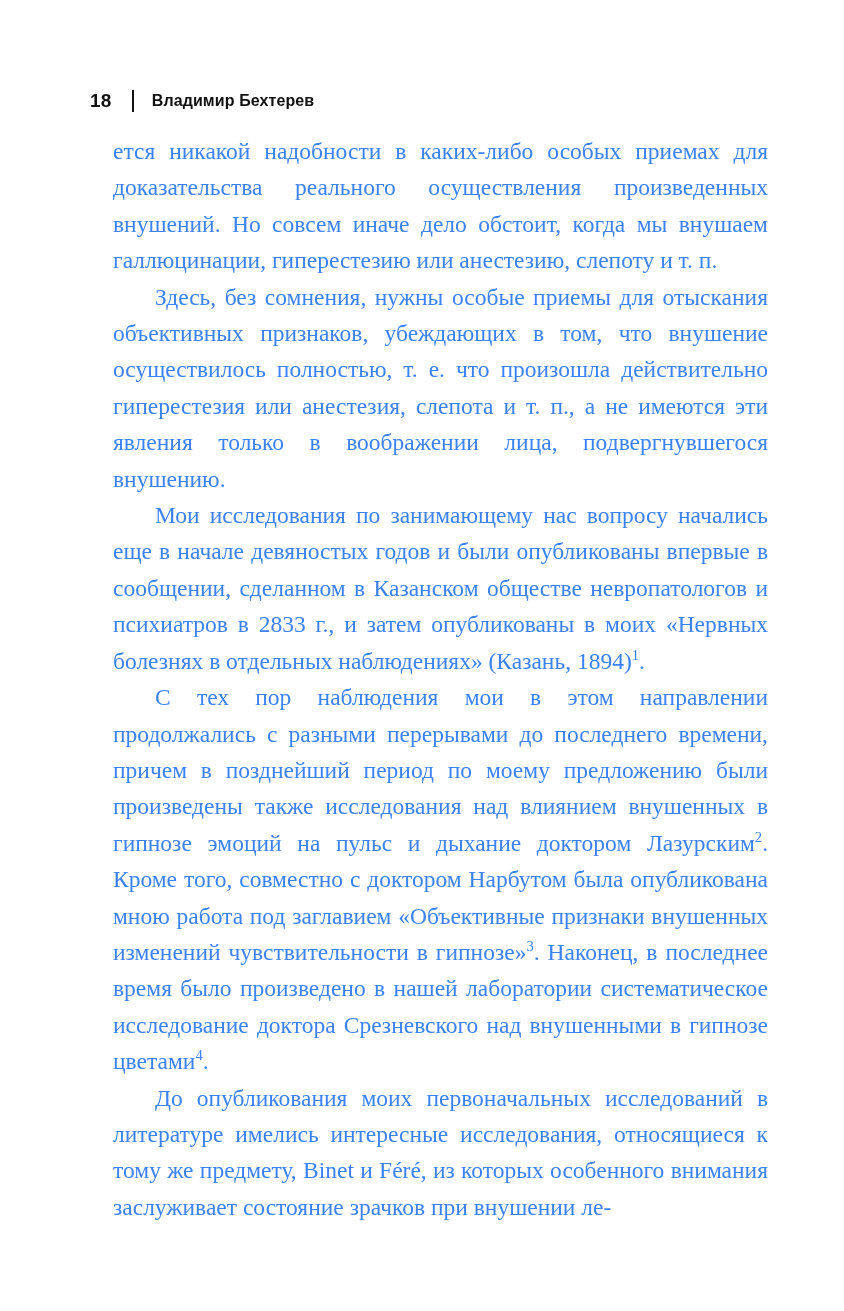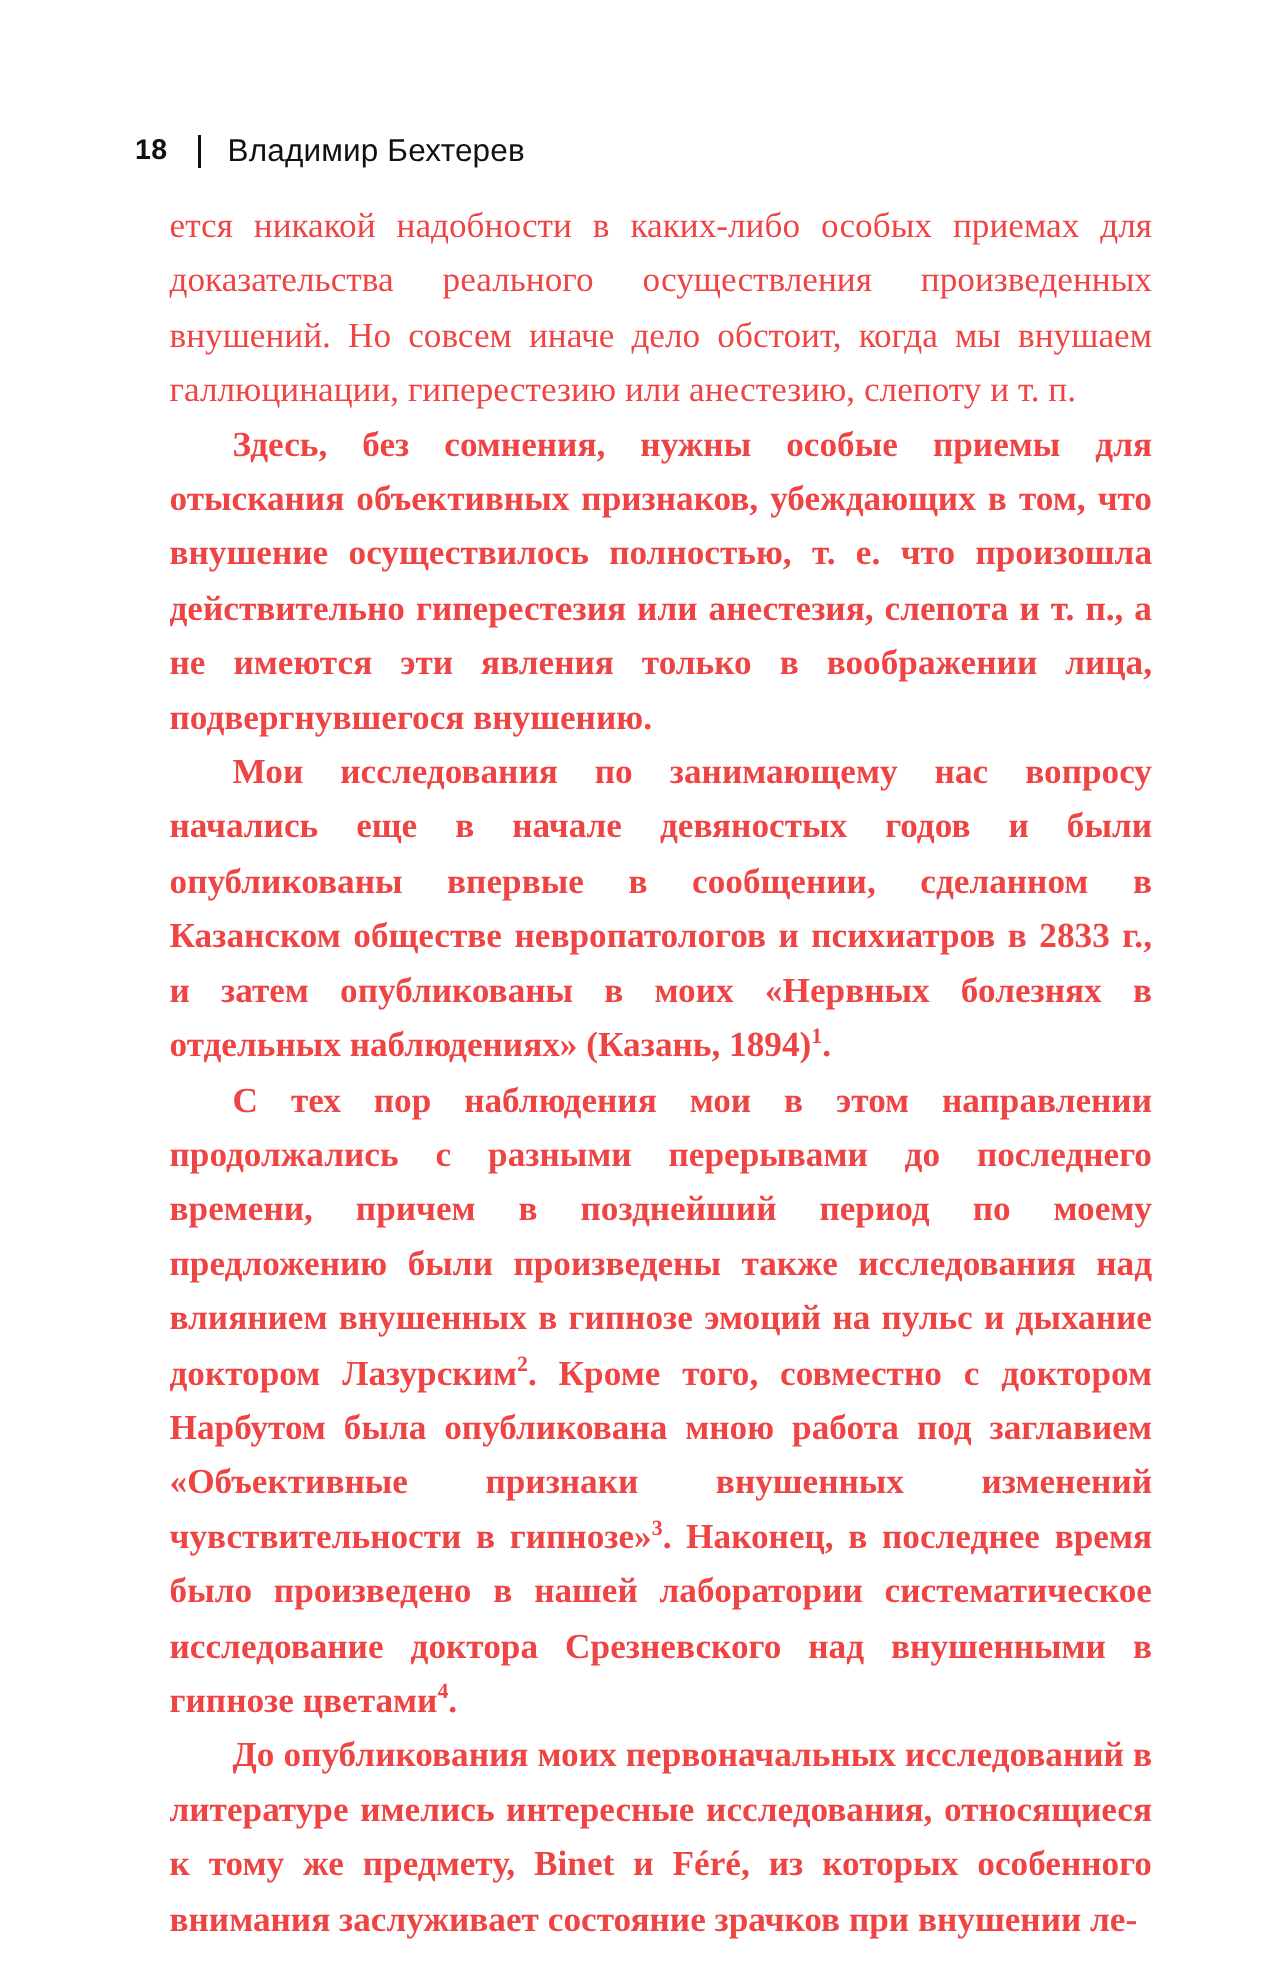--- a/index.html
+++ b/index.html
@@ -38,43 +38,42 @@
     letter-spacing: 0.3px;
   }
   .header .rule {
     width: 2px;
     height: 22px;
     background: #111;
     margin: 0 18px 0 20px;
   }
   .header .author {
     font-family: "Liberation Sans", sans-serif;
-    font-weight: normal;
-    font-size: 21px;
+    font-weight: bold;
+    font-size: 16px;
     color: #111;
     letter-spacing: 0.1px;
   }
   .body-text {
     position: absolute;
     top: 133px;
     left: 113px;
     width: 655px;
   }
   p.para {
     margin: 0;
     font-size: 23.5px;
     line-height: 36.4px;
     text-align: justify;
     text-justify: inter-word;
     hyphens: manual;
-    color: #ef4444;
+    color: #3b82f6;
   }
   p.para.indent {
     text-indent: 42px;
-    font-weight: bold;
   }
   sup {
     font-size: 0.62em;
     vertical-align: super;
     line-height: 0;
   }
 </style>
 </head>
 <body>
 

